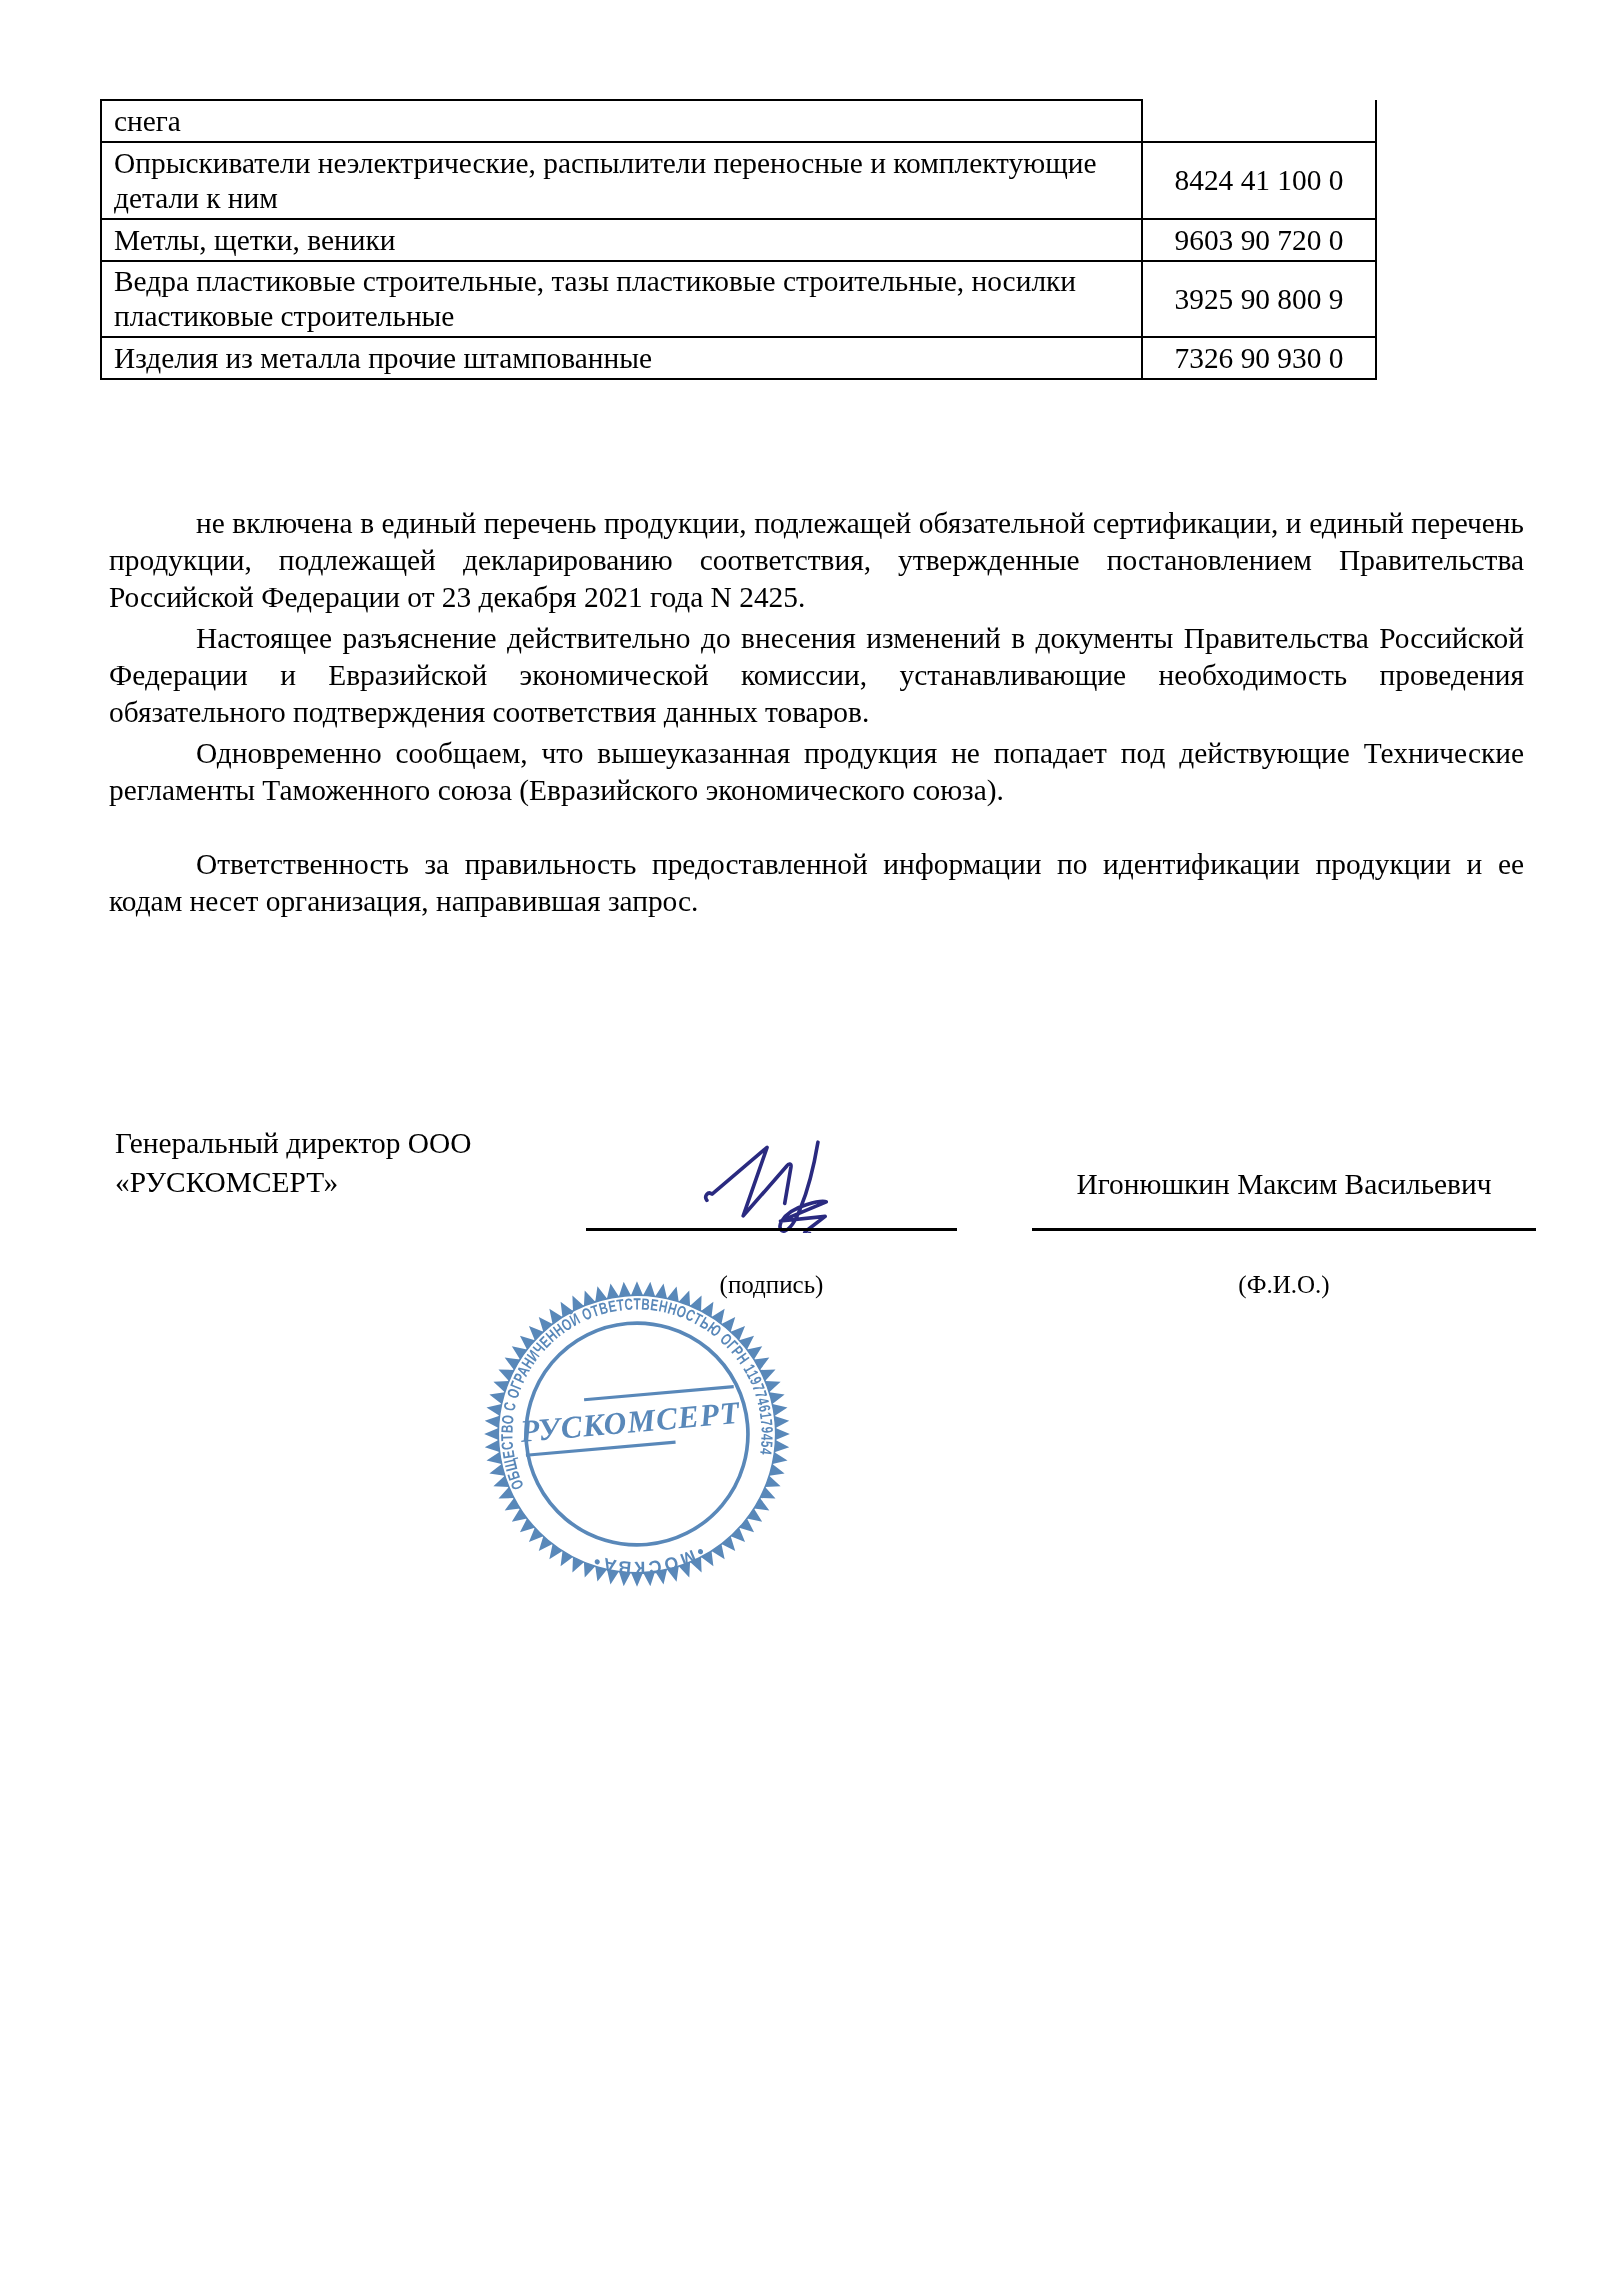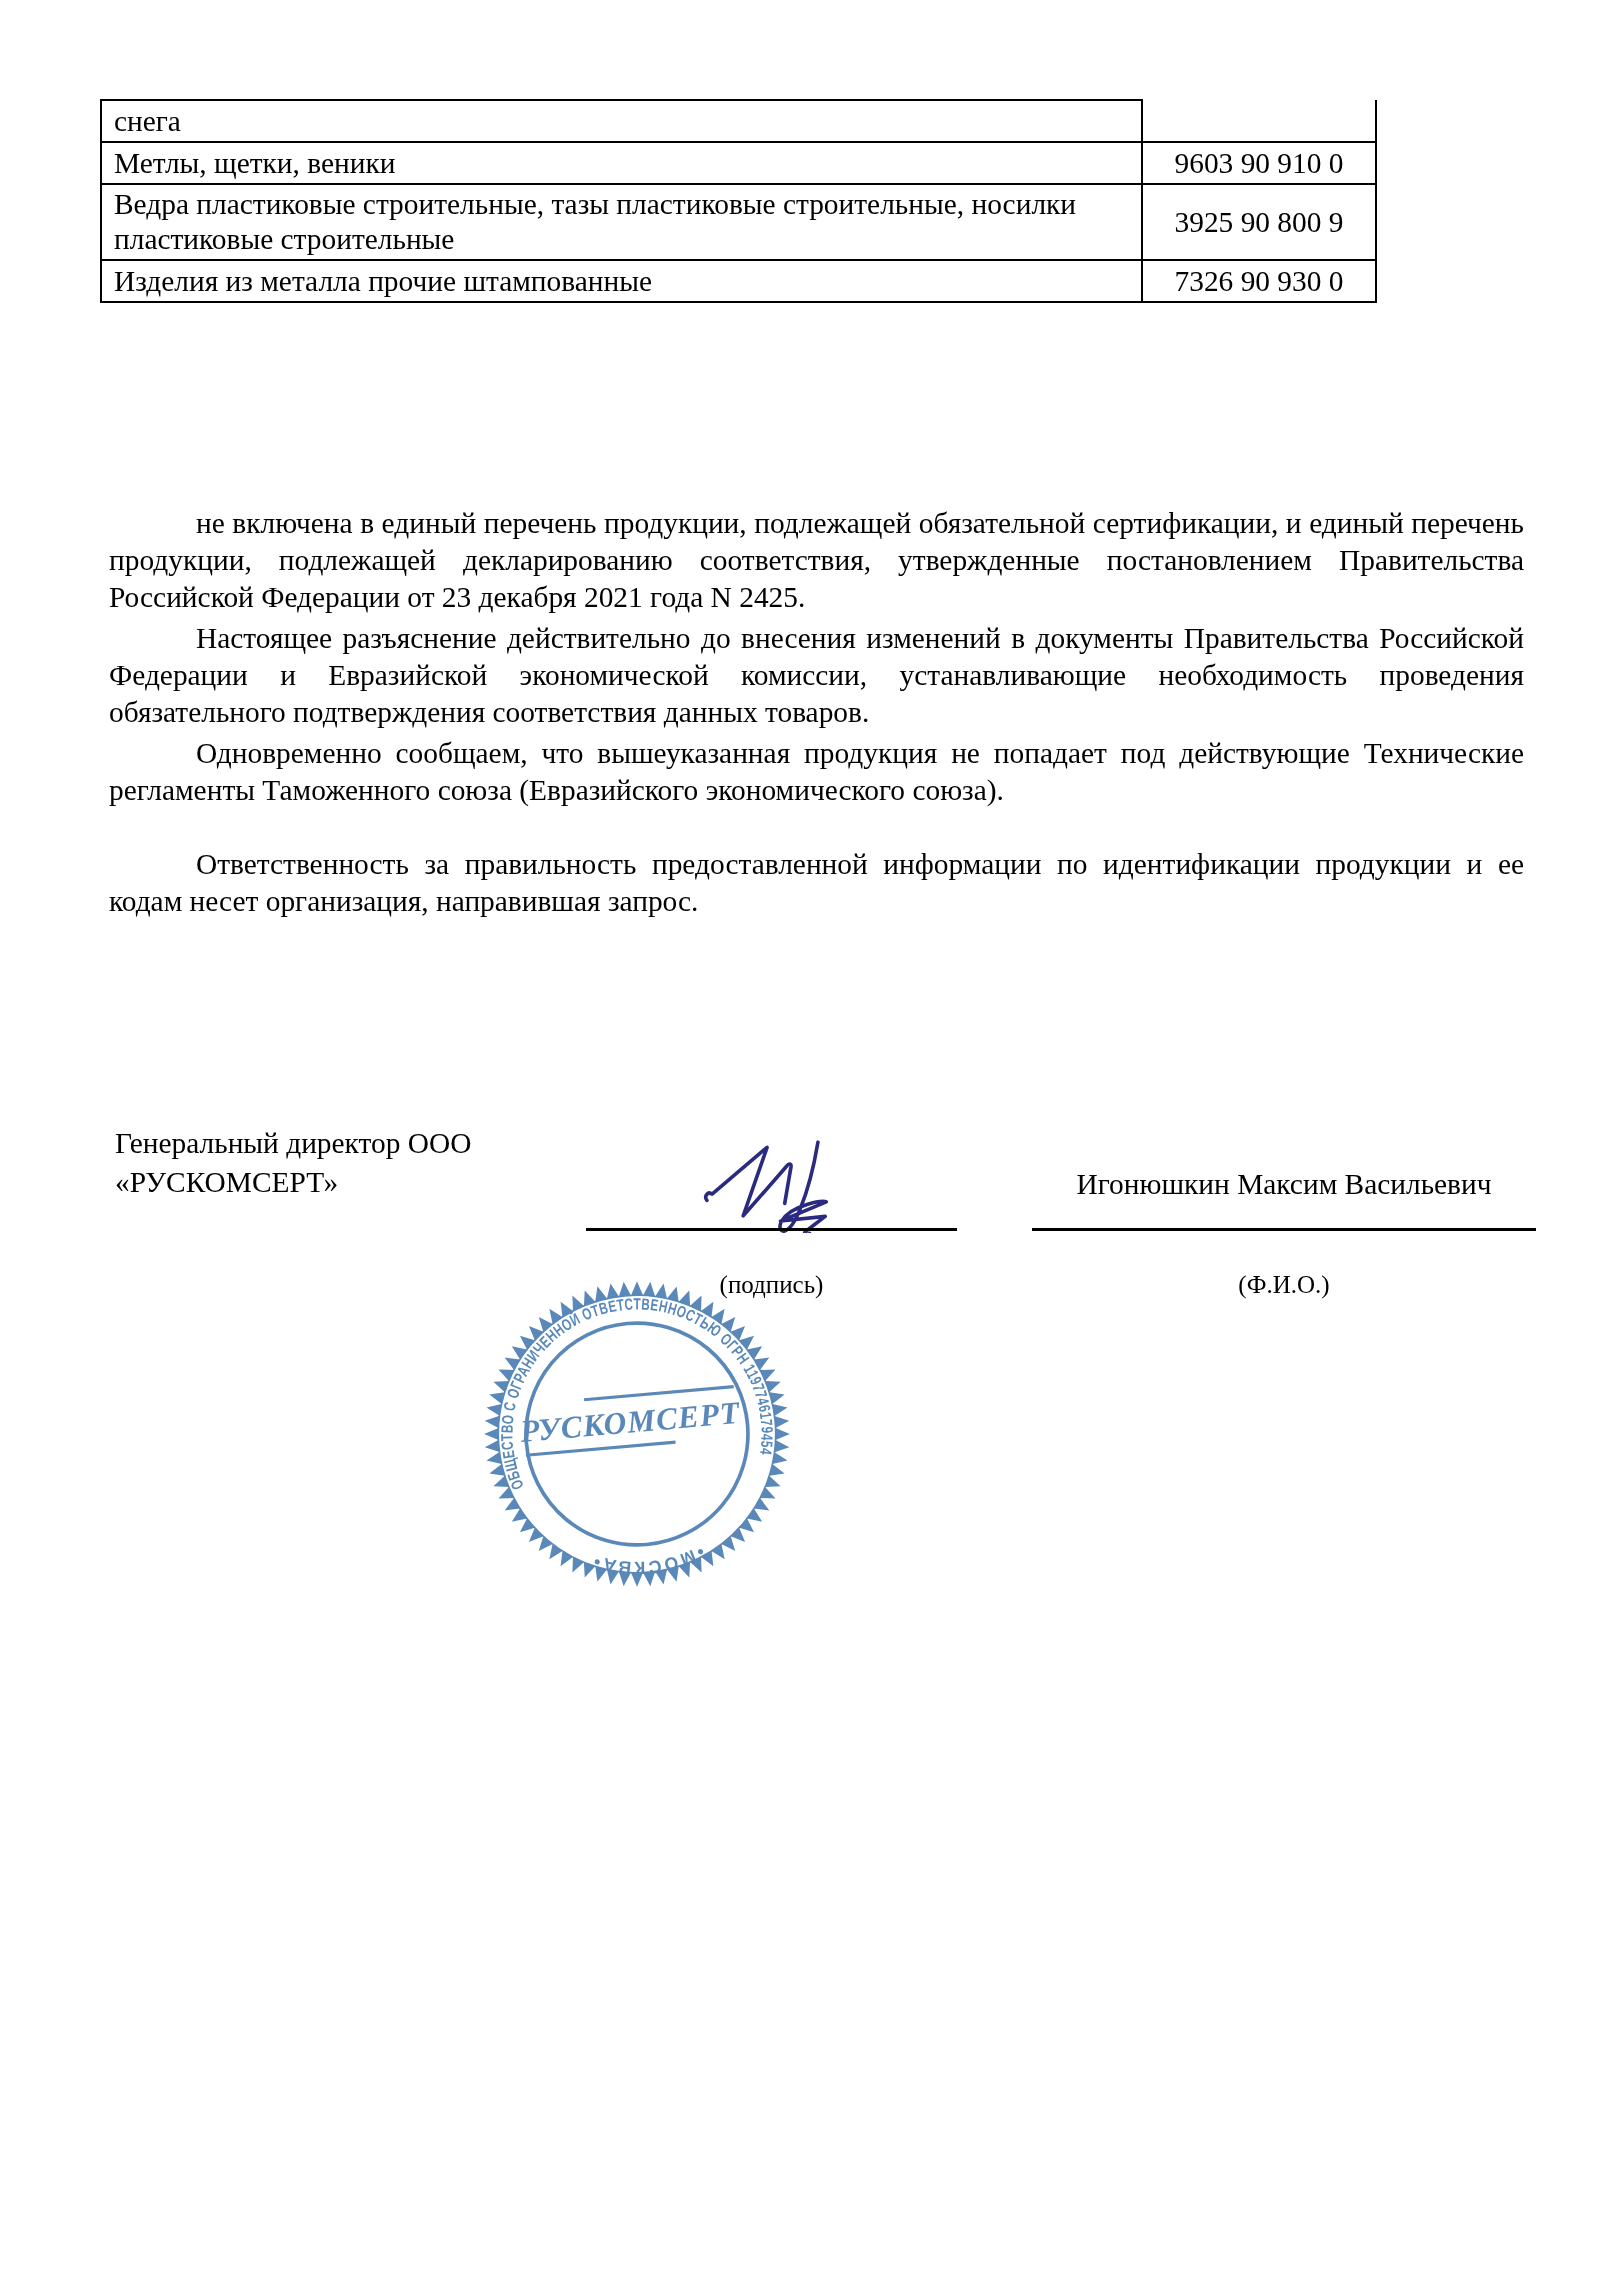--- a/index.html
+++ b/index.html
@@ -94,23 +94,27 @@
   <table class="codes">
     <colgroup>
         <col style="width:1041px">
         <col style="width:234px">
       </colgroup>
     <tbody>
       <tr style="height:42px">
         <td>снега</td>
         <td class="code no-top"></td>
       </tr>
+      <tr style="height:77px">
+        <td>Опрыскиватели неэлектрические, распылители переносные и комплектующие детали к ним</td>
+        <td class="code">8424 41 100 0</td>
+      </tr>
       <tr style="height:42px">
         <td>Метлы, щетки, веники</td>
-        <td class="code">9603 90 910 0</td>
+        <td class="code">9603 90 720 0</td>
       </tr>
       <tr style="height:74px">
         <td>Ведра пластиковые строительные, тазы пластиковые строительные, носилки пластиковые строительные</td>
         <td class="code">3925 90 800 9</td>
       </tr>
       <tr style="height:34px">
         <td>Изделия из металла прочие штампованные</td>
         <td class="code">7326 90 930 0</td>
       </tr>
     </tbody>

